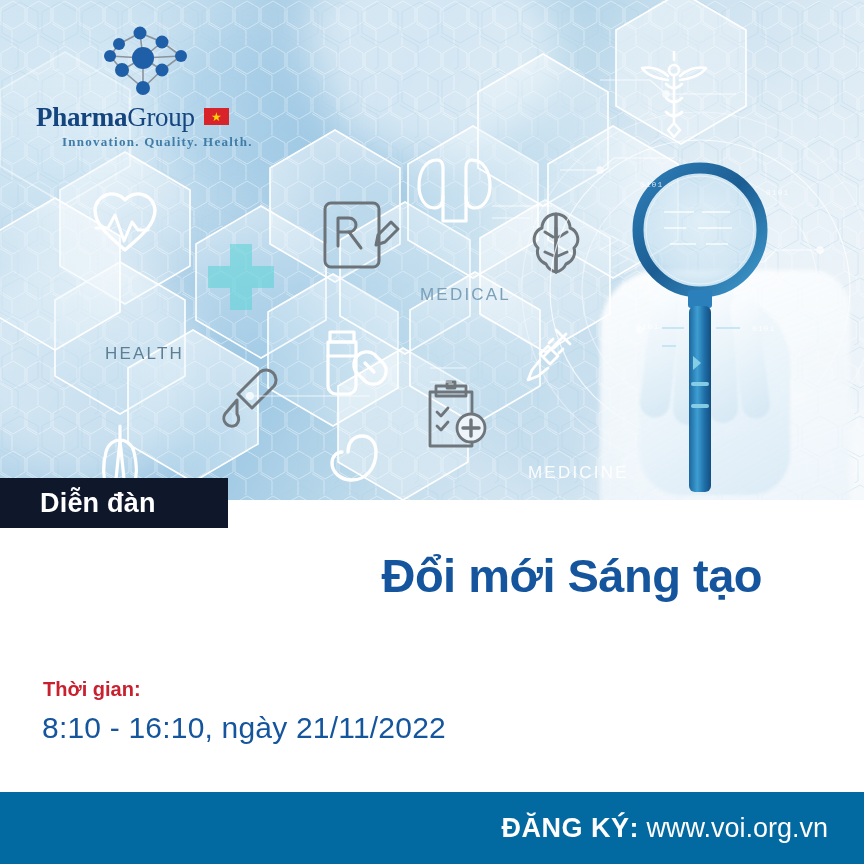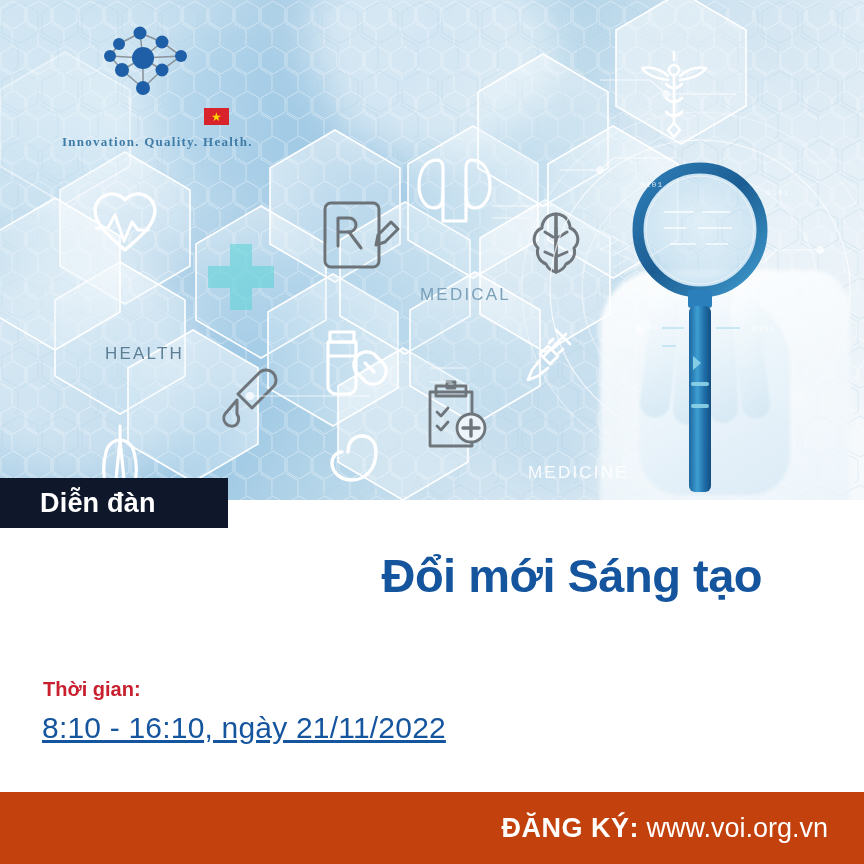--- a/index.html
+++ b/index.html
@@ -135,27 +135,26 @@
   .time-label{
     position:absolute;left:43px;top:678px;
     color:#c8202e;font-weight:700;font-size:20px;
     font-family:Liberation Sans, sans-serif;
   }
   .time-value{
     position:absolute;left:42px;top:711px;
     color:#14559e;font-weight:400;font-size:30px;
     font-family:"Liberation Sans", sans-serif;
     letter-spacing:.2px;
-    text-decoration:underline;
   }
 
   
   .footer{
     position:absolute;left:0;top:792px;width:864px;height:72px;
-    background:#c2410c;
+    background:#0369a1;
     display:flex;align-items:center;justify-content:flex-end;
     box-sizing:border-box;padding-right:36px;
   }
   .footer-text{
     color:#ffffff;font-size:27px;
     font-family:"Liberation Sans", sans-serif;
     white-space:nowrap;
   }
   .footer-text .bold{font-weight:700;letter-spacing:.5px;}
   .footer-text .url{font-weight:400;}
@@ -400,20 +399,23 @@
           <circle cx="31" cy="18" r="6"></circle>
           <circle cx="52" cy="7" r="6.5"></circle>
           <circle cx="74" cy="16" r="6.5"></circle>
           <circle cx="93" cy="30" r="6"></circle>
           <circle cx="74" cy="44" r="6.5"></circle>
           <circle cx="34" cy="44" r="7"></circle>
           <circle cx="22" cy="30" r="6"></circle>
           <circle cx="55" cy="62" r="7"></circle>
         </g>
       </svg>
+      <div class="logo-word">
+        <span>Pharma</span><span class="light">Group</span>
+      </div>
       <div class="flag">
         <span class="star">★</span>
       </div>
       <div class="logo-tag">Innovation. Quality. Health.</div>
     </div>
   </div>
 
   <div class="badge">
     <span class="badge-text">Diễn đàn</span>
   </div>

